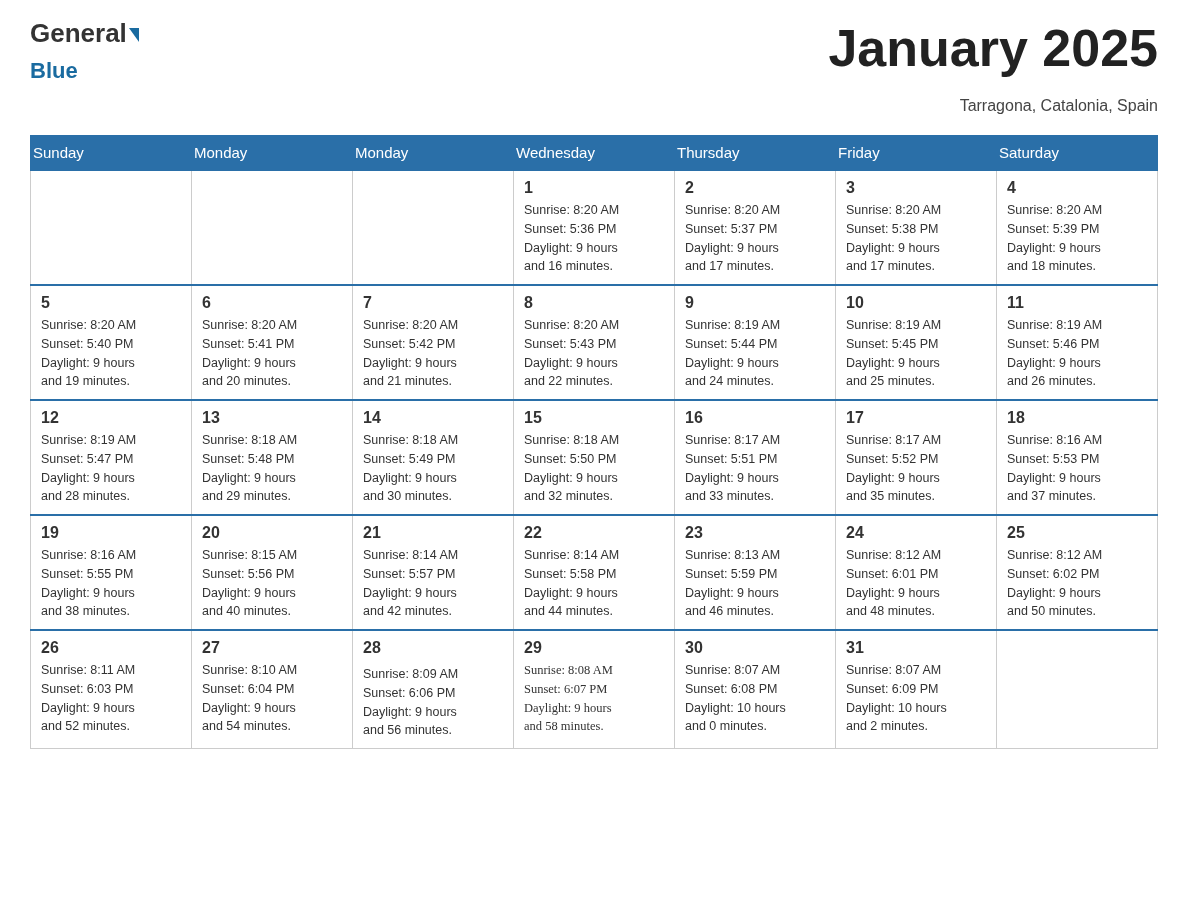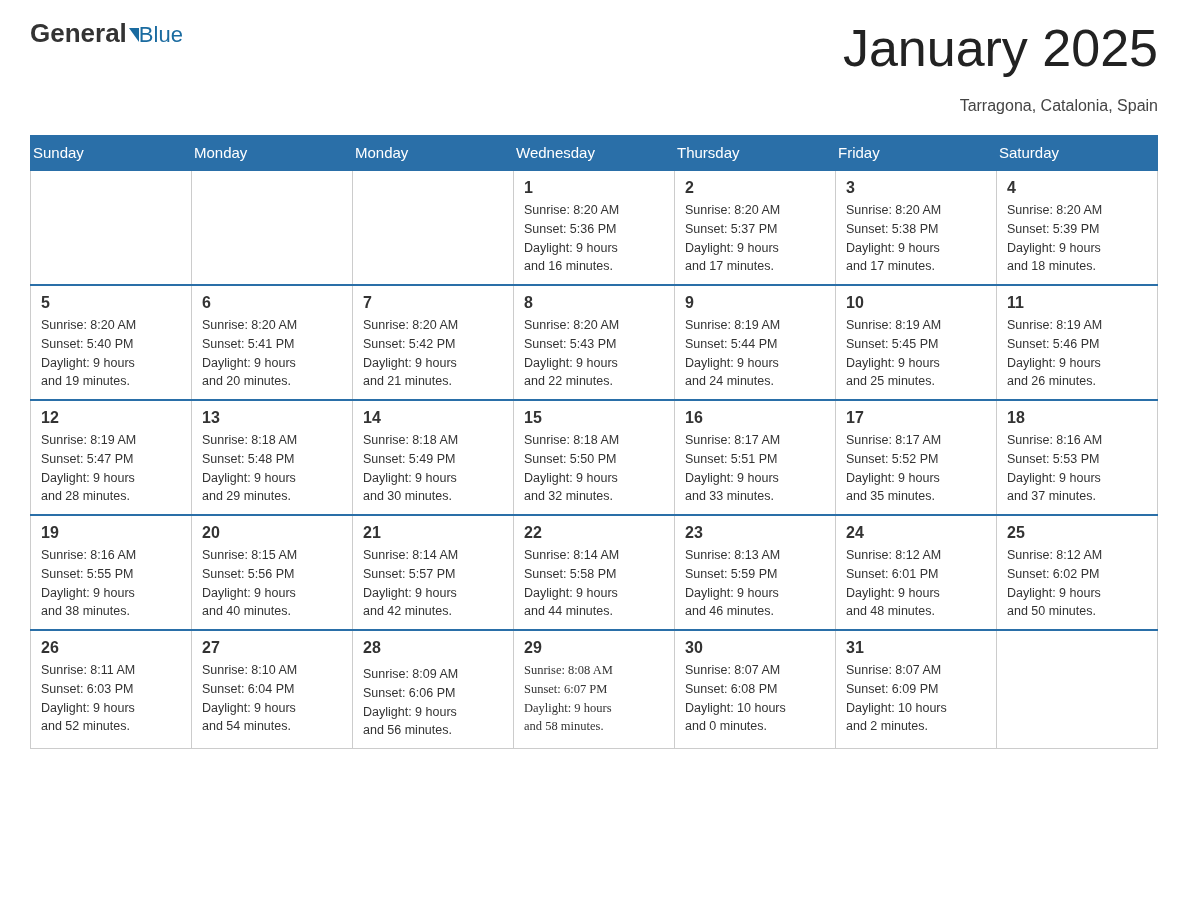--- a/index.html
+++ b/index.html
@@ -12,51 +12,52 @@
       padding: 20px 30px;
     }
     .header {
       display: flex;
       justify-content: space-between;
       align-items: flex-start;
       margin-bottom: 20px;
     }
     .logo {
       display: flex;
+      flex-direction: column;
       align-items: flex-start;
     }
     .logo-general {
       font-size: 26px;
       font-weight: bold;
       color: #333;
       line-height: 1;
     }
     .logo-triangle {
       display: inline-block;
       width: 0;
       height: 0;
       border-left: 10px solid transparent;
       border-right: 0px solid transparent;
       border-top: 14px solid #1a6ba0;
       margin-left: 2px;
       vertical-align: middle;
     }
     .logo-blue {
       font-size: 22px;
-      font-weight: normal;
+      font-weight: bold;
       color: #1a6ba0;
       line-height: 1;
-      margin-top: 4px;
+      margin-top: 14px;
     }
     .title-area {
       text-align: right;
     }
     .month-title {
       font-size: 52px;
-      font-weight: normal;
+      font-weight: bold;
       color: #222;
       line-height: 1.1;
     }
     .location-title {
       font-size: 16px;
       color: #444;
       margin-top: 20px;
     }
     .calendar {
       width: 100%;

